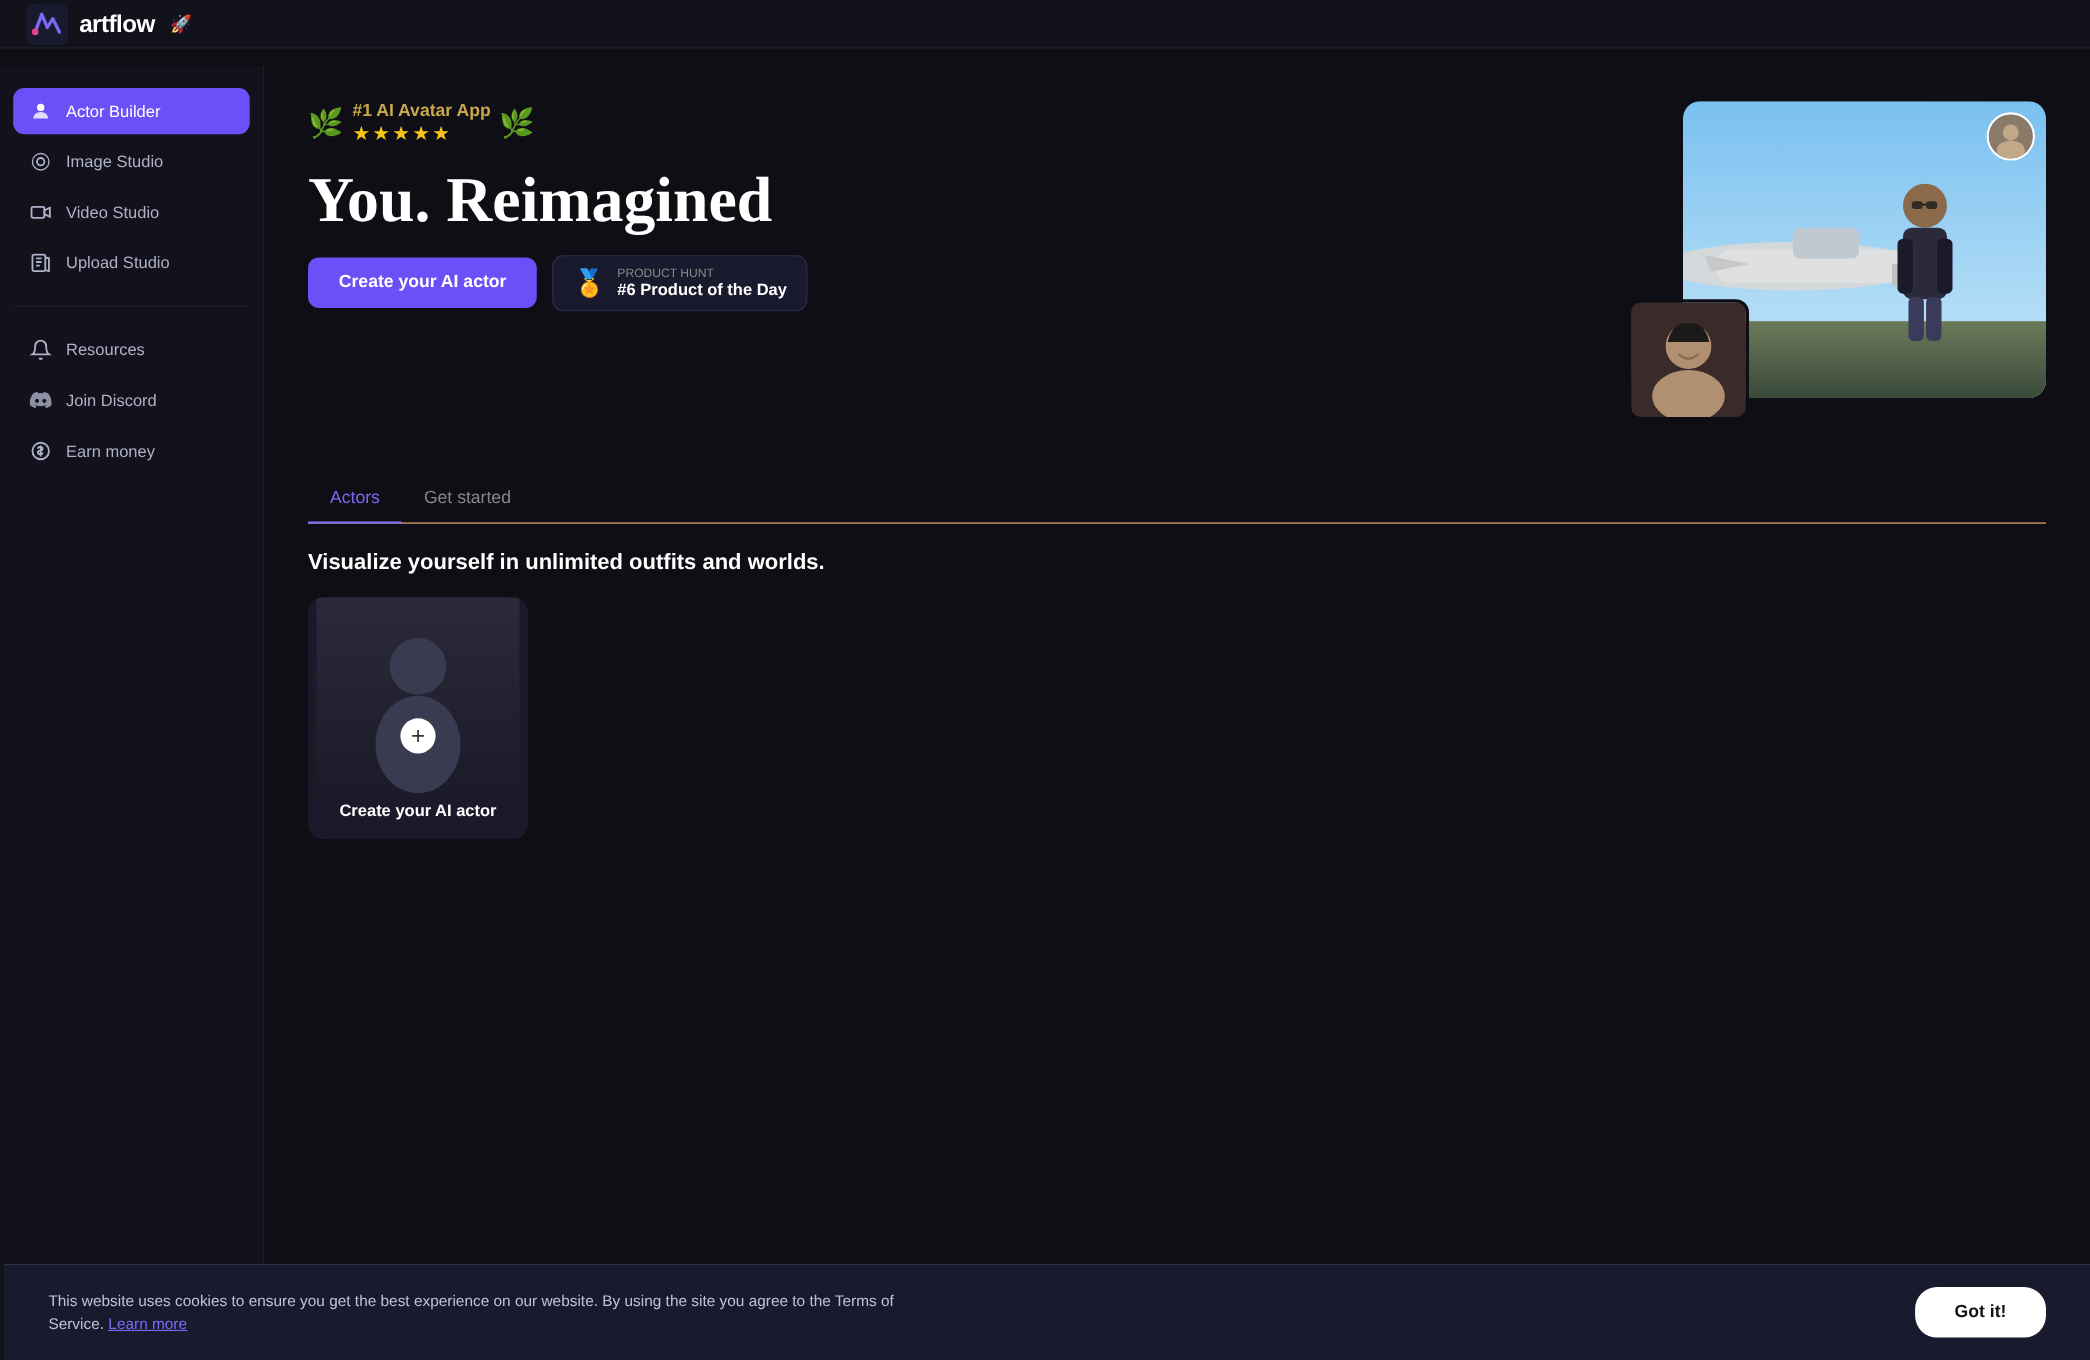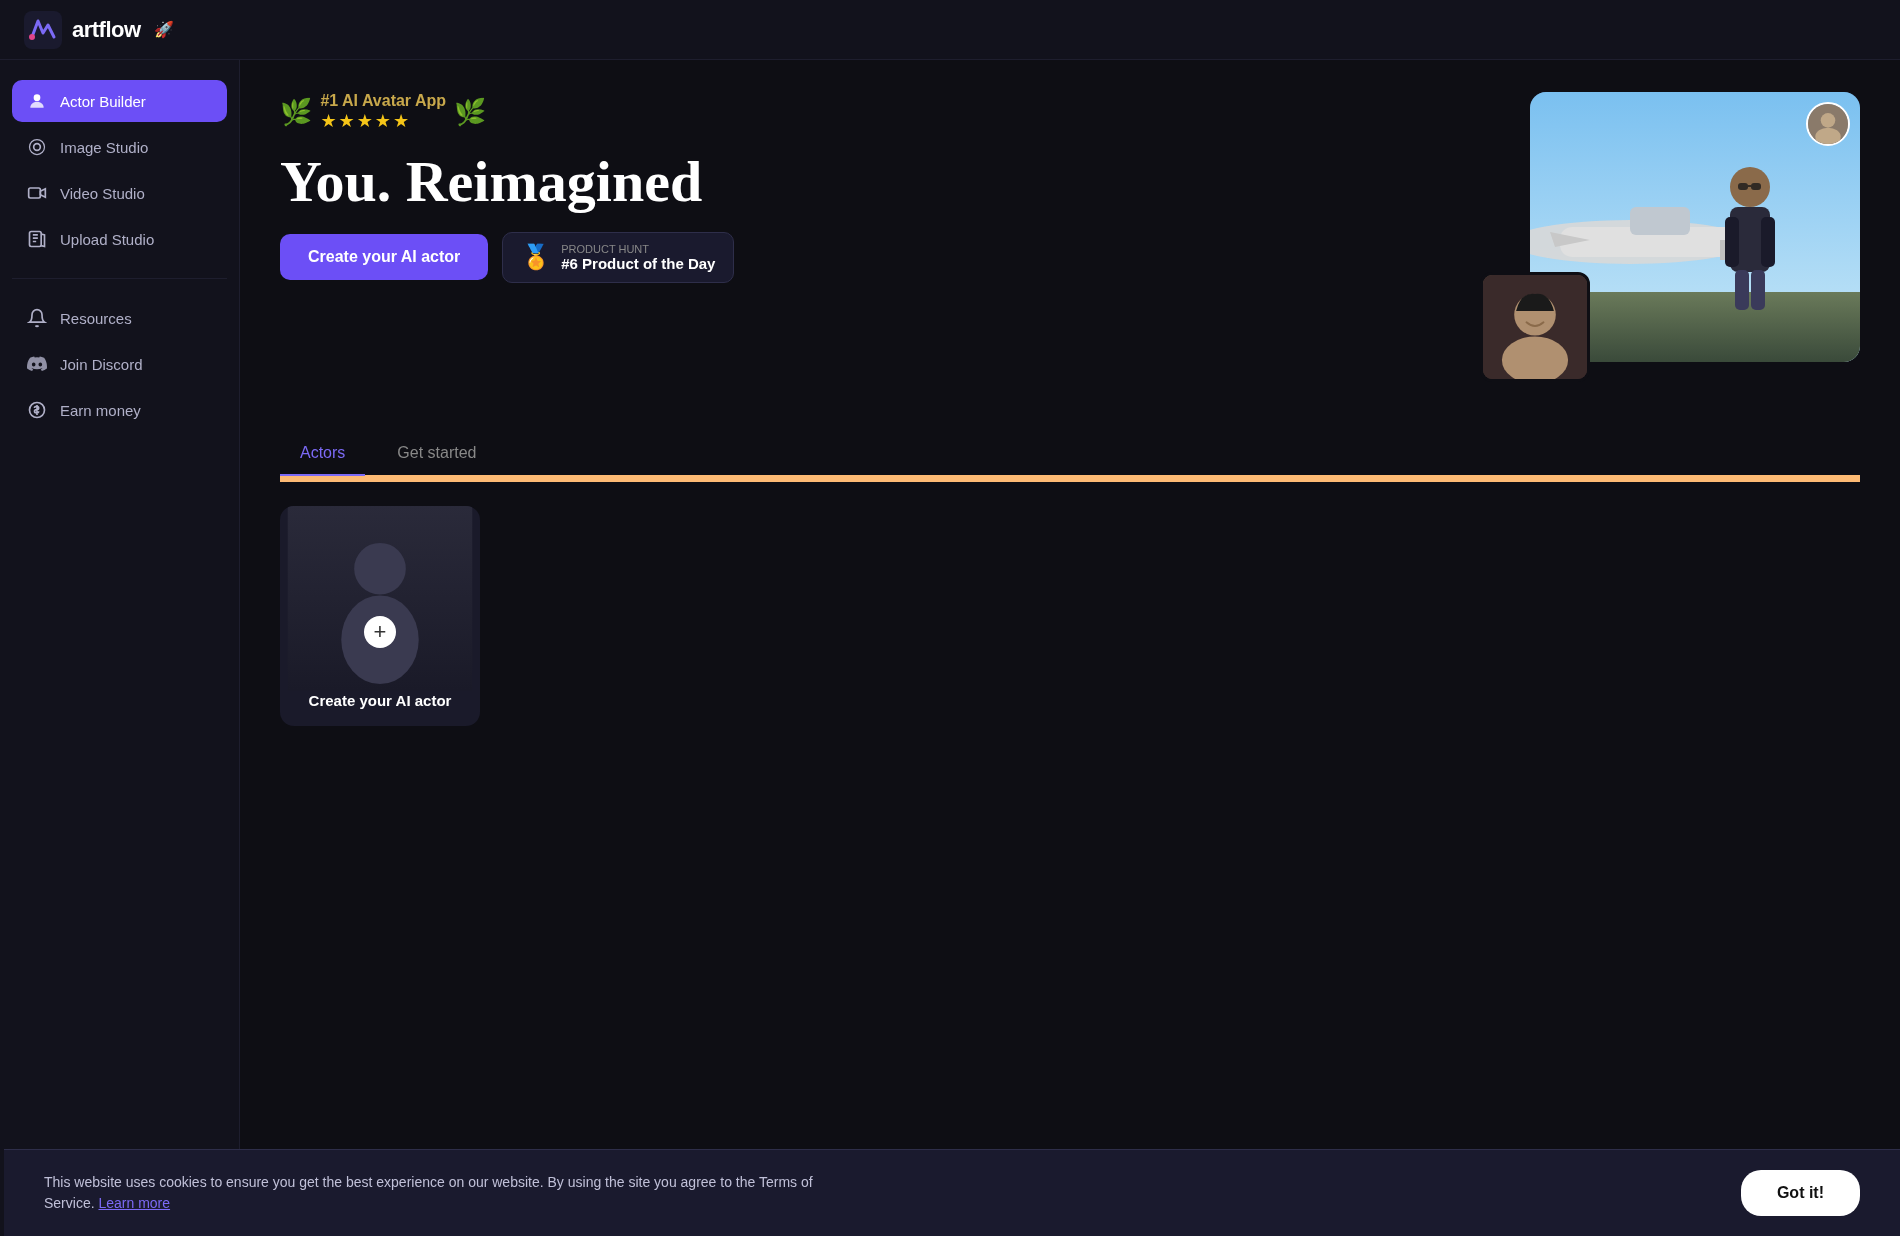--- a/index.html
+++ b/index.html
@@ -9,21 +9,21 @@
       background: #0e0e14;
       font-family: -apple-system, BlinkMacSystemFont, 'Segoe UI', sans-serif;
       color: #fff;
       display: flex;
       flex-direction: column;
     }
 
     
     .top-bar {
       width: 100%;
-      height: 60px;
+      height: 44px;
       background: #12121c;
       display: flex;
       align-items: center;
       padding: 0 24px;
       border-bottom: 1px solid #1e1e2e;
       position: fixed;
       top: 0;
       left: 0;
       z-index: 100;
     }
@@ -269,22 +269,22 @@
       background: linear-gradient(160deg, #5a4a3a 0%, #3a2a2a 100%);
       border: 3px solid #0e0e14;
       display: flex;
       align-items: center;
       justify-content: center;
     }
 
     
     .tabs {
       display: flex;
-      gap: 12px;
-      border-bottom: 7px solid #fdba74;
+      gap: 0;
+      border-bottom: 1px solid #fdba74;
       margin-bottom: 24px;
     }
     .tab-item {
       padding: 12px 20px;
       font-size: 16px;
       font-weight: 500;
       color: #888;
       cursor: pointer;
       border-bottom: 2px solid transparent;
       margin-bottom: -1px;
@@ -576,20 +576,21 @@
 
     <div class="tabs">
       <div class="tab-item active">
         <span>Actors</span>
       </div>
       <div class="tab-item">
         <span>Get started</span>
       </div>
     </div>
 
+    <div class="section-title">Visualize yourself in unlimited outfits and worlds.</div>
 
     <div class="actors-grid">
       <div class="actor-card">
 
         <svg class="silhouette-svg" viewBox="0 0 200 200">
           <defs>
             <linearGradient id="silGrad" x1="0" y1="0" x2="0" y2="1">
               <stop offset="0%" stop-color="#2a2a3a"></stop>
               <stop offset="100%" stop-color="#1a1a28"></stop>
             </linearGradient>

